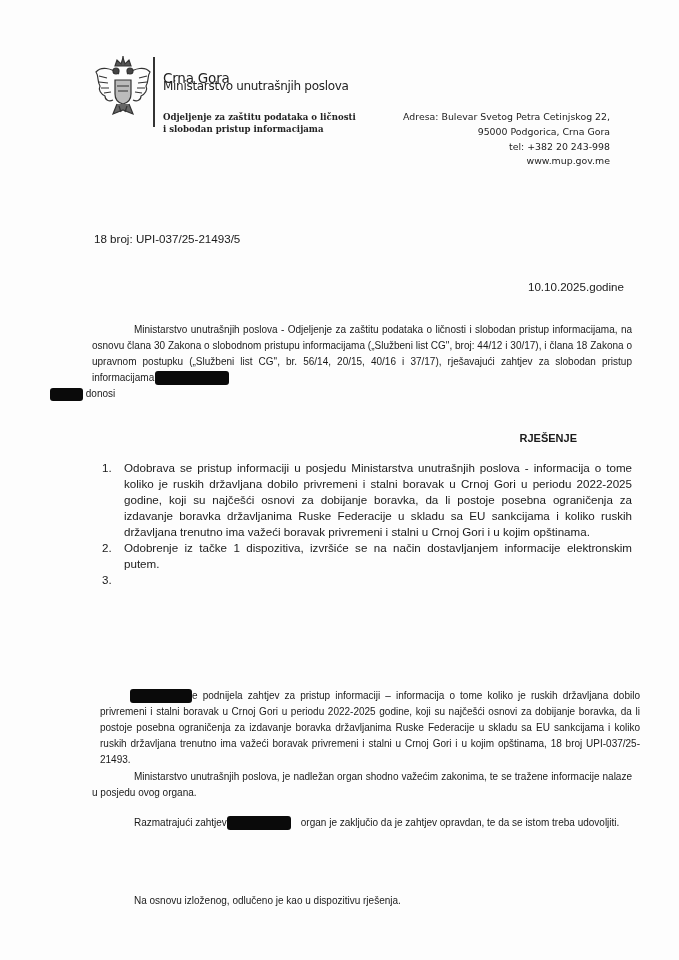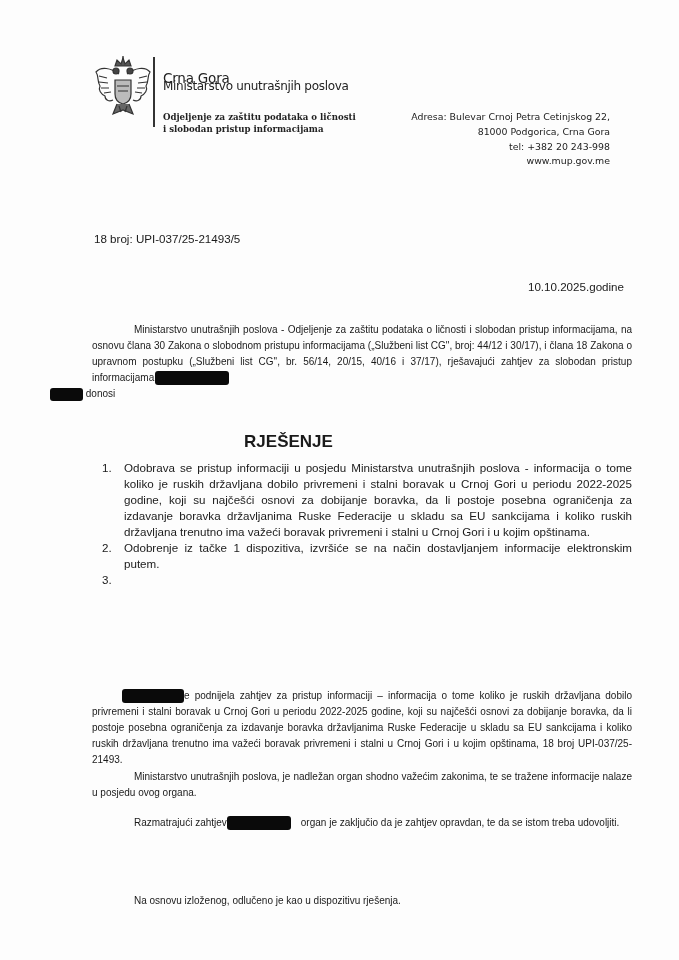--- a/index.html
+++ b/index.html
@@ -20,21 +20,21 @@
 
     
     .ref { position: absolute; left: 94px; top: 232px; font-size: 11.6px; color: #1a1a1a; }
     .date { position: absolute; right: 55px; top: 280px; font-size: 11.6px; color: #1a1a1a; }
 
     
     .p { position: absolute; left: 92px; width: 540px; font-size: 10px; line-height: 16px; text-align: justify; color: #1a1a1a; }
     .indent { text-indent: 42px; }
     .redact { display: inline-block; background: #0a0a0a; border-radius: 3px; vertical-align: middle; }
 
-    .title { position: absolute; left: 0; width: 577px; text-align: center; font-weight: bold; font-size: 17px; color: #1a1a1a; }
+    .title { position: absolute; left: 0; width: 577px; text-align: right; font-weight: bold; font-size: 11px; color: #1a1a1a; }
     .title-spaced { letter-spacing: 3.2px; }
 
     .list { position: absolute; left: 102px; width: 530px; font-size: 11.6px; line-height: 16px; color: #1a1a1a; }
     .li { position: relative; padding-left: 22px; text-align: justify; }
     .li .num { position: absolute; left: 0; top: 0; }
     .li b { font-weight: normal; }
   </style>
 </head>
 <body>
 
@@ -65,22 +65,22 @@
   <div class="vbar"></div>
 
   <div class="hdr-country">Crna Gora</div>
   <div class="hdr-ministry">Ministarstvo unutrašnjih poslova</div>
   <div class="hdr-dept">
     <div>Odjeljenje za zaštitu podataka o ličnosti</div>
     <div>i slobodan pristup informacijama</div>
   </div>
 
   <div class="addr">
-    <div>Adresa: Bulevar Crnoj Petra Cetinjskog 22,</div>
-    <div>81000 Podgorica, Crna Gora</div>
+    <div>Adresa: Bulevar Svetog Petra Cetinjskog 22,</div>
+    <div>95000 Podgorica, Crna Gora</div>
     <div>tel: +382 20 243-998</div>
     <div>www.mup.gov.me</div>
   </div>
 
   <div class="ref">18 broj: UPI-037/25-21493/5</div>
   <div class="date">10.10.2025.godine</div>
 
   <div class="p indent" style="top:322px;">
     <span>Ministarstvo unutrašnjih poslova - Odjeljenje za zaštitu podataka o ličnosti i slobodan pristup informacijama, na osnovu člana 30 Zakona o slobodnom pristupu informacijama („Službeni list CG", broj: 44/12 i 30/17), i člana 18 Zakona o upravnom postupku („Službeni list CG", br. 56/14, 20/15, 40/16 i 37/17), rješavajući zahtjev za slobodan pristup informacijama</span><span class="redact" style="width:74px;height:14px;margin-left:1px;"></span>
     <br>
@@ -98,21 +98,21 @@
     <div class="li">
       <span class="num">2.</span>
       <span>Odobrenje iz tačke 1 dispozitiva, izvršiće se na način dostavljanjem informacije elektronskim putem.</span>
     </div>
     <div class="li">
       <span class="num">3.</span>
     </div>
   </div>
 
 
-  <div class="p" style="top:688px;text-indent:30px;">
+  <div class="p" style="top:688px;text-indent:30px;margin-left:8px;">
     <span class="redact" style="width:62px;height:14px;"></span><span>e podnijela zahtjev za pristup informaciji – informacija  o  tome koliko je ruskih državljana dobilo privremeni i stalni boravak u Crnoj Gori u periodu 2022-2025 godine, koji su najčešći osnovi za dobijanje boravka, da li postoje posebna ograničenja za izdavanje boravka državljanima Ruske Federacije u skladu sa EU sankcijama i koliko ruskih državljana trenutno ima važeći boravak privremeni i stalni u Crnoj Gori i u kojim opštinama, 18 broj UPI-037/25-21493.</span>
   </div>
 
   <div class="p indent" style="top:815px;">
     <span>Razmatrajući zahtjev</span><span class="redact" style="width:64px;height:14px;margin-right:10px;"></span><span>organ je zaključio da je zahtjev opravdan, te da  se istom treba udovoljiti.</span>
   </div>
 
   <div class="p indent" style="top:769px;">Ministarstvo unutrašnjih poslova, je nadležan organ shodno važećim zakonima, te se tražene informacije nalaze u posjedu ovog organa.</div>
 
 

